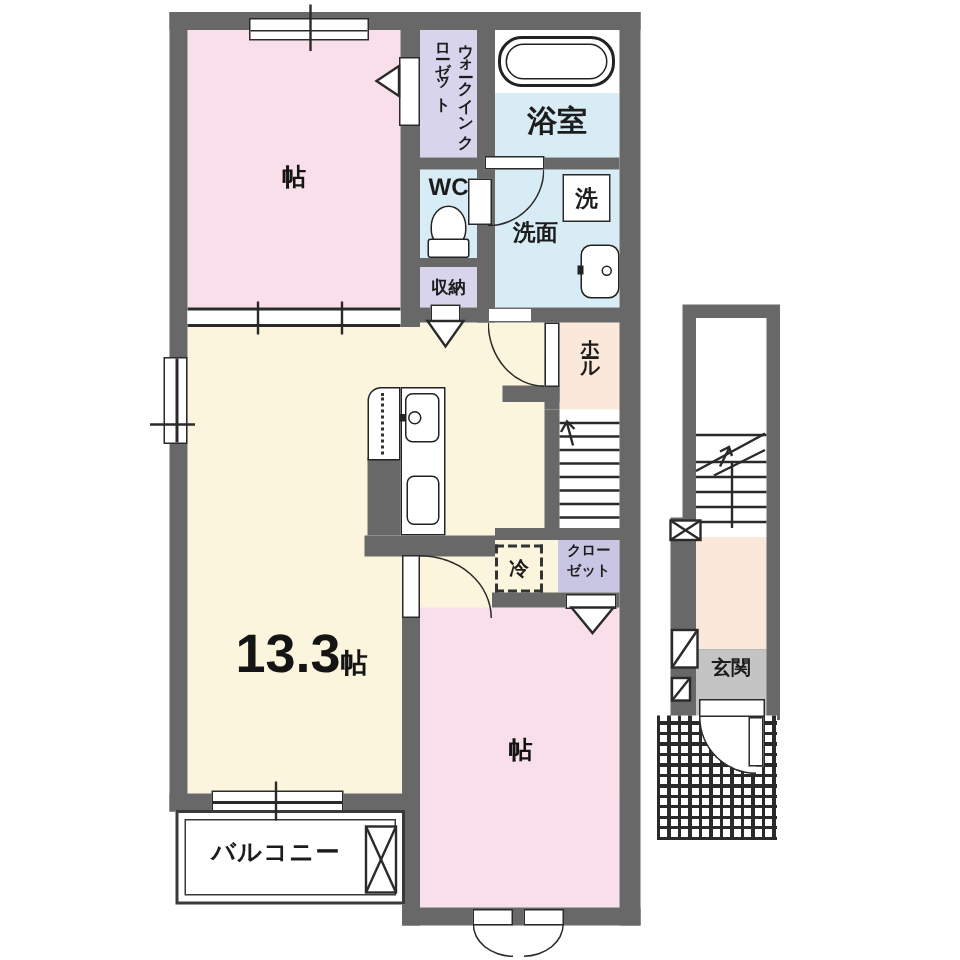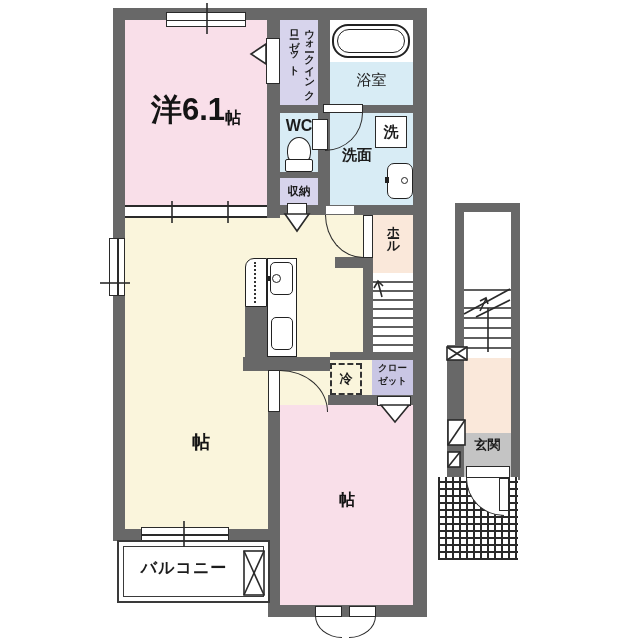--- a/index.html
+++ b/index.html
@@ -175,33 +175,33 @@
         </g>
     </g>
     <g stroke="#2a2a2a" stroke-width="1.6" fill="#fff">
       <polygon points="266,44 251,54 266,64"></polygon>
       <polygon points="285,214 309,214 297,231"></polygon>
       <polygon points="381,405 409,405 395,422"></polygon>
     </g>
   </svg>
 
   <div class="a lbl" style="left:128px;top:93px;width:136px;height:38px;">
-    <span style="font-size:31px;">洋6.1</span>
       <span class="unit" style="font-size:16px;padding-bottom:2px;">帖</span>
   </div>
   <div class="a lbl" style="left:140px;top:415px;width:122px;height:42px;">
+    <span style="font-size:36px;">13.3</span>
       <span class="unit" style="font-size:18px;padding-bottom:3px;">帖</span>
   </div>
   <div class="a lbl" style="left:284px;top:475px;width:126px;height:38px;">
       <span class="unit" style="font-size:16px;padding-bottom:2px;">帖</span>
   </div>
   <div class="a room" style="left:128px;top:557px;width:112px;height:22px;font-weight:bold;font-size:16px;letter-spacing:1px;justify-content:center;">
     <span>バルコニー</span>
   </div>
-  <div class="a room" style="left:330px;top:68px;width:83px;height:24px;font-weight:normal;font-size:15px;align-items:center;">
+  <div class="a room" style="left:330px;top:68px;width:83px;height:24px;font-weight:bold;font-size:20px;align-items:center;">
     <span>浴室</span>
   </div>
   <div class="a room" style="left:326px;top:144px;width:62px;height:22px;font-weight:bold;font-size:15px;">
     <span>洗面</span>
   </div>
   <div class="a room" style="left:280px;top:115px;width:38px;height:22px;font-weight:bold;font-size:16px;">
     <span>WC</span>
   </div>
   <div class="a room" style="left:280px;top:181px;width:38px;height:20px;font-weight:bold;font-size:11.5px;">
     <span>収納</span>

